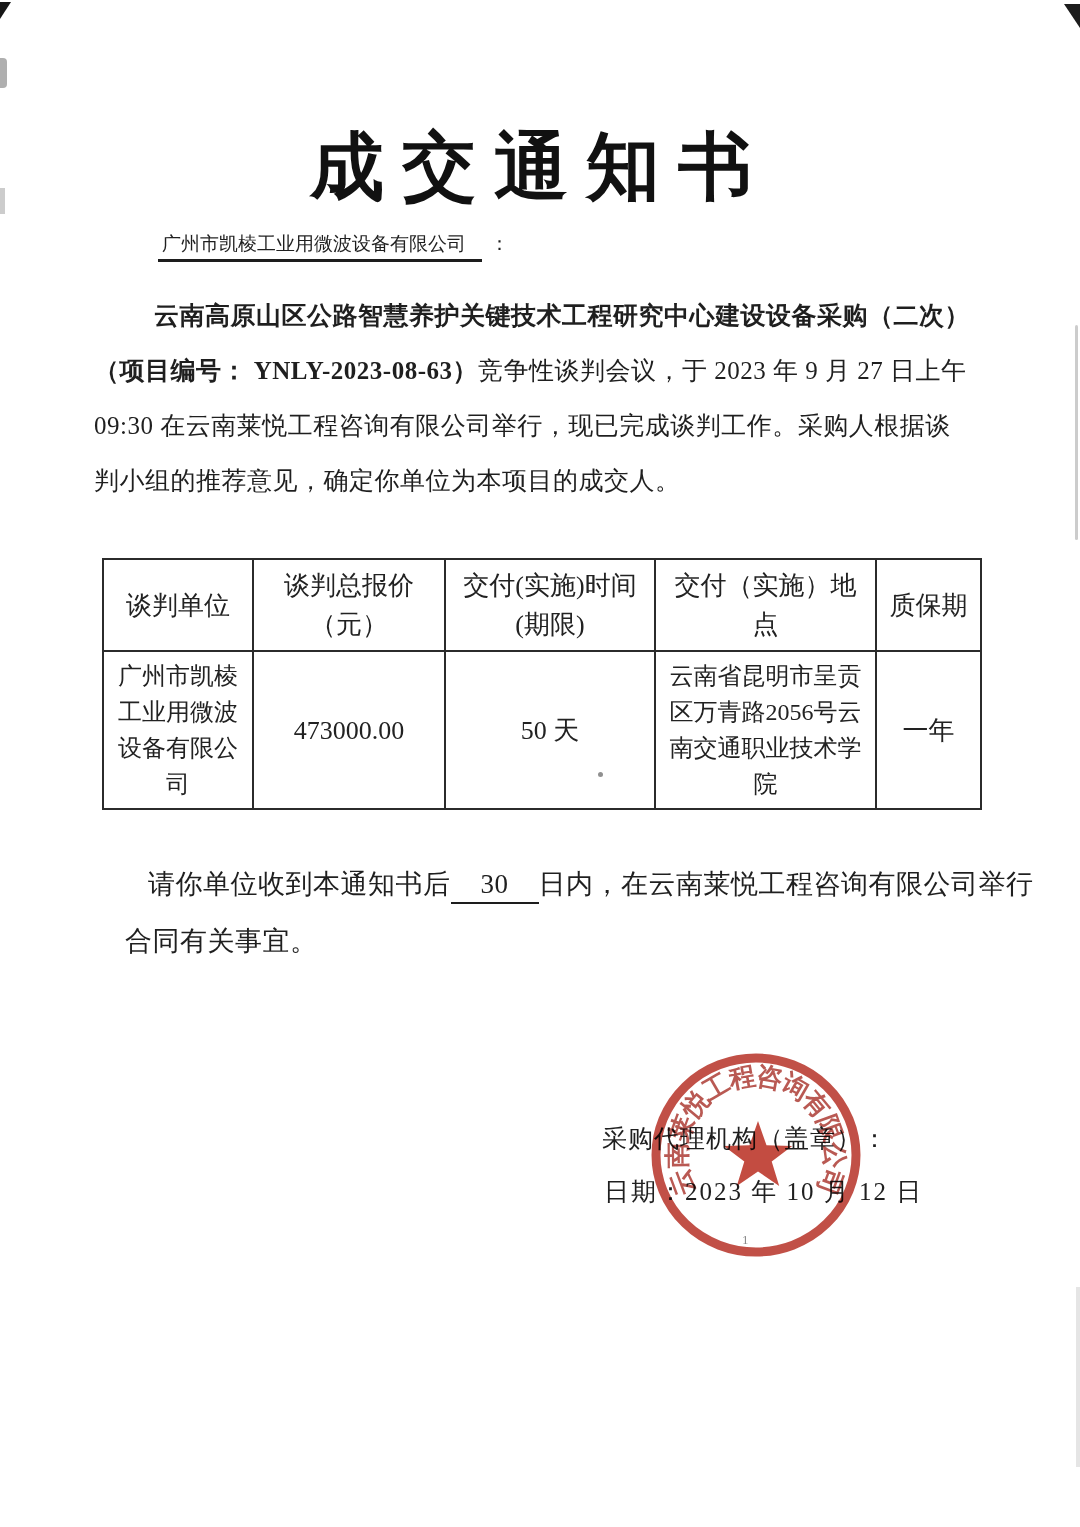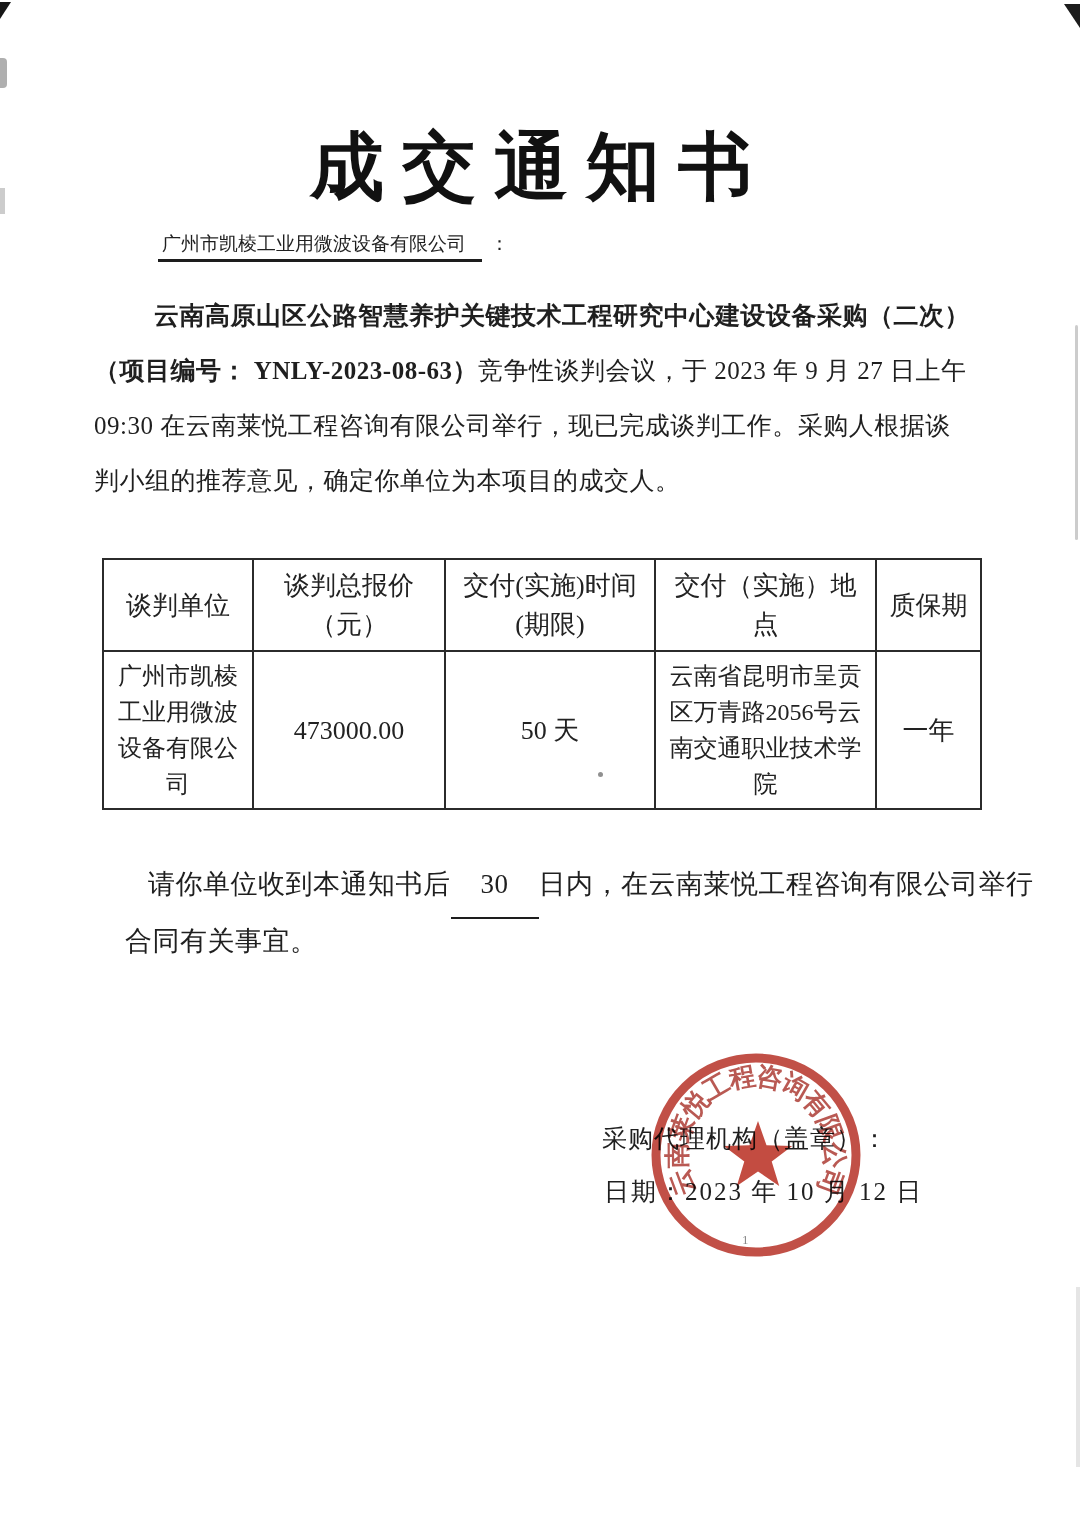--- a/index.html
+++ b/index.html
@@ -47,21 +47,21 @@
   }
   tr.hdr{height:80px;}
   tr.data{height:148px;}
   td.small-cjk{font-size:24px;line-height:1.55;}
 
   .speck{position:absolute;left:598px;top:772px;width:5px;height:5px;border-radius:50%;background:#555;opacity:.65;}
 
   .closing-1{left:148px;top:866px;font-size:27px;letter-spacing:0.5px;}
   .blank-days{
     display:inline-block;min-width:88px;text-align:center;
-    border-bottom:2.5px solid #1d1d1d;padding-bottom:17px;
+    border-bottom:2.5px solid #1d1d1d;padding-bottom:2px;
   }
   .closing-2{left:94px;top:923px;font-size:27px;letter-spacing:0.5px;margin-left:31px;}
 
   .sig-agency{left:602px;top:1122px;font-size:25px;letter-spacing:1px;z-index:1;}
   .sig-date{left:604px;top:1175px;font-size:25px;letter-spacing:2px;z-index:1;text-align:center;}
 
   .seal{
     position:absolute;left:645px;top:1049px;width:222px;height:215px;
     mix-blend-mode:multiply;z-index:2;pointer-events:none;
   }

